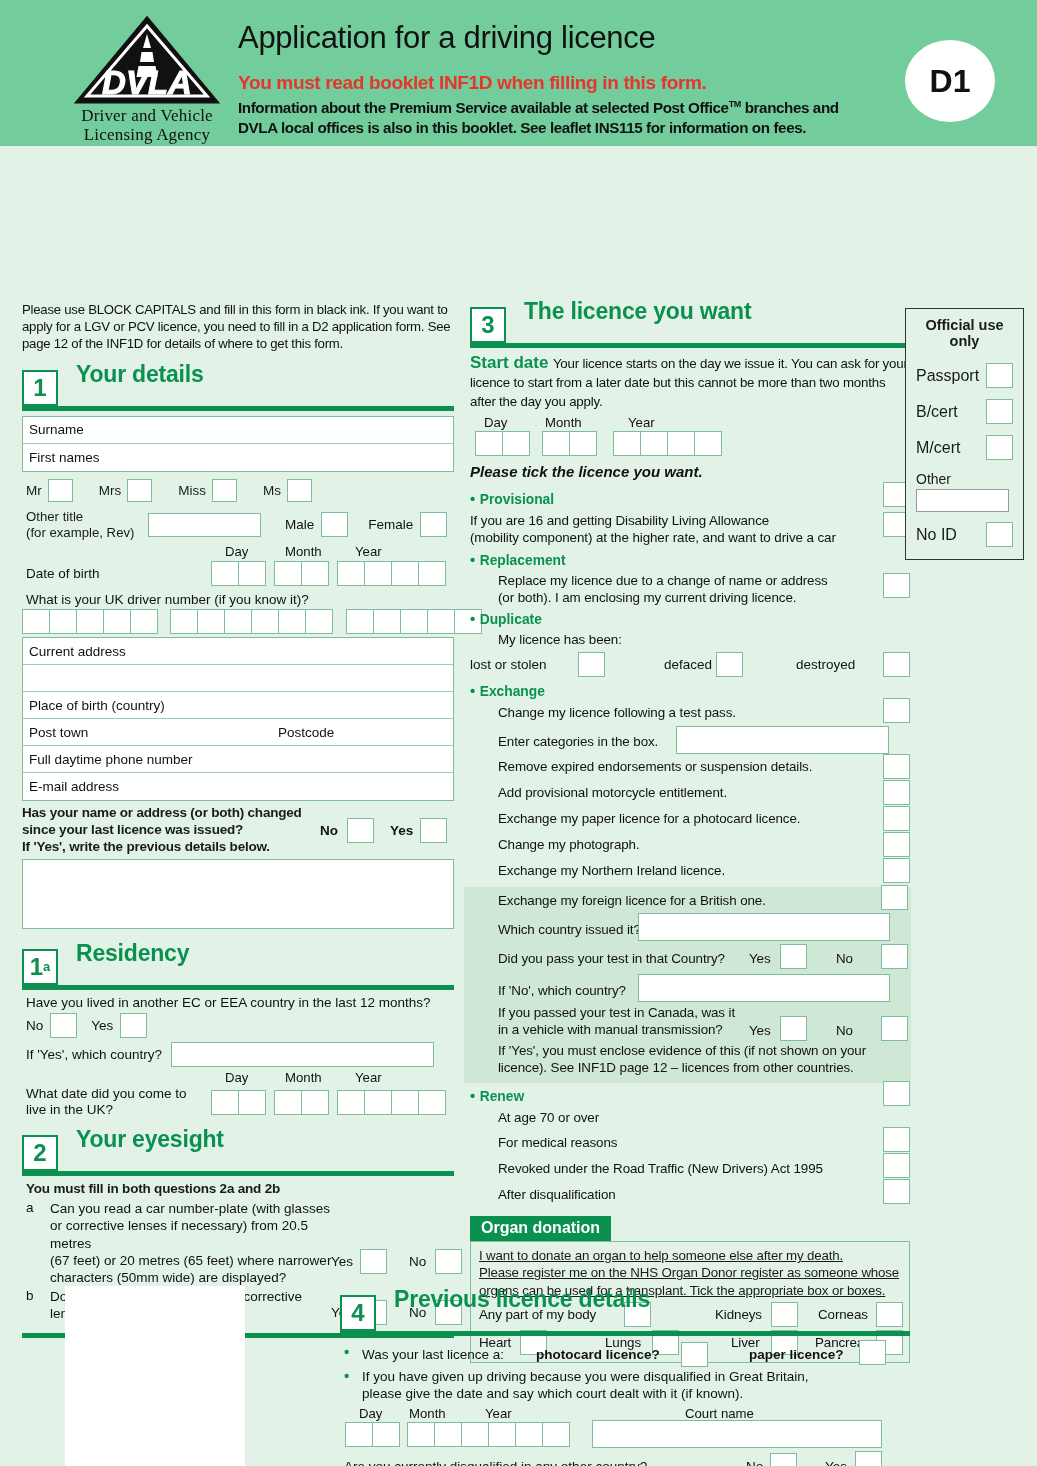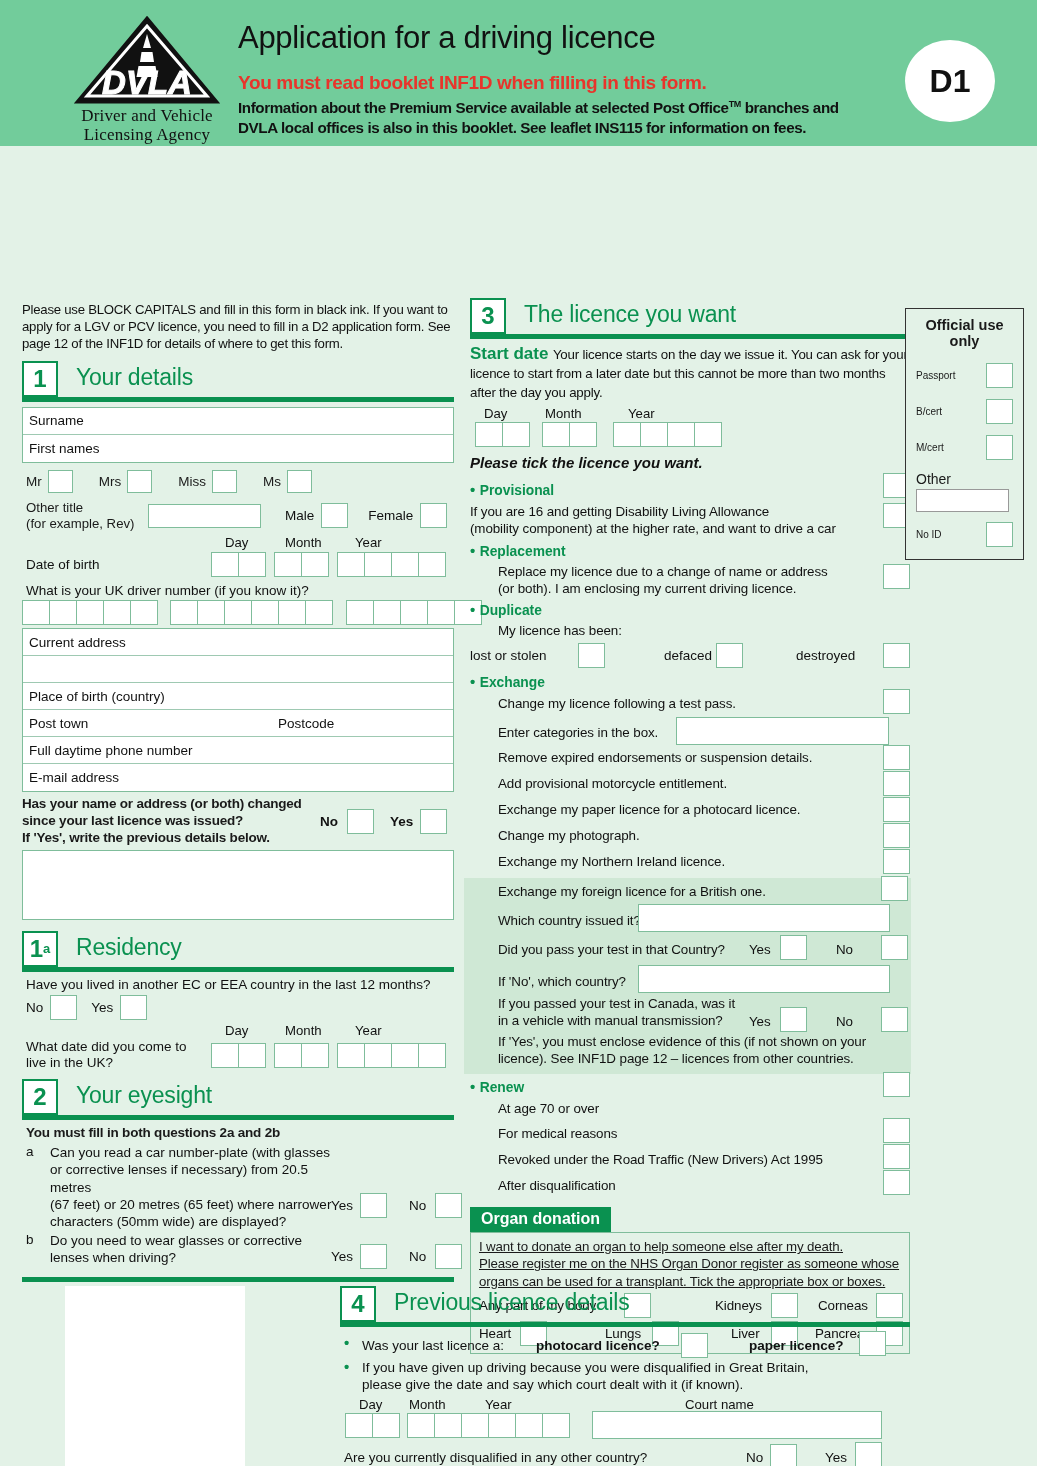--- a/index.html
+++ b/index.html
@@ -50,22 +50,22 @@
   
   .sec { margin-bottom:2px; }
   .sec-head { display:flex; align-items:flex-end; position:relative; }
   .sec-num {
     border:2px solid #0a9150; background:#fff; width:36px; height:36px;
     display:flex; align-items:center; justify-content:center;
     font-size:24px; font-weight:bold; color:#0a9150; line-height:1;
   }
   .sec-num sub { font-size:13px; vertical-align:baseline; }
   .sec-title {
-    font-size:23px; font-weight:normal; color:#0a9150; margin-left:18px;
-    padding-bottom:6px; letter-spacing:-.2px;
+    font-size:23px; font-weight:bold; color:#0a9150; margin-left:18px;
+    padding-bottom:18px; letter-spacing:-.2px;
   }
   .sec-rule { height:5px; background:#0a9150; margin-top:0; }
 
   .intro {
     font-size:13.2px; line-height:1.28; color:#111; margin:4px 0 8px 0; letter-spacing:-.25px;
   }
 
   
   .fbox { border:1px solid #7fbd9b; background:#fff; }
   .frow {
@@ -129,21 +129,21 @@
     display:inline-block; background:#0a9150; color:#fff; font-weight:bold;
     font-size:16px; padding:3px 11px 4px 11px;
   }
   .organ-box { border:1px solid #7fbd9b; padding:5px 8px 7px 8px;text-decoration:underline; }
   .organ-txt { font-size:13.3px; line-height:1.3; letter-spacing:-.15px; }
 
   .official {
     border:1px solid #333; background:#e3f2e7; padding:8px 10px 12px 10px;
   }
   .official h4 { margin:0 0 14px 0; font-size:14.5px; text-align:center; font-weight:bold; }
-  .off-row { display:flex; align-items:center; justify-content:space-between; margin-bottom:11px; font-size:10px; }
+  .off-row { display:flex; align-items:center; justify-content:space-between; margin-bottom:11px; font-size:16px; }
   .off-input { width:93px; height:23px; border:1px solid #999; background:#fff; margin:2px 0 10px 0; }
 
   
   .photo-area { position:absolute; left:16px; top:1140px; width:330px; }
   .photo-box { width:180px; height:226px; background:#fff; margin-left:49px; }
 </style>
 </head>
 <body>
 
 <div class="header">
@@ -278,20 +278,24 @@
     </div>
     <div class="sec-rule"></div>
   </div>
 
   <div class="lbl" style="margin:5px 0 3px 4px;">Have you lived in another EC or EEA country in the last 12 months?</div>
   <div class="inline" style="margin-left:4px;">
     <span class="lbl">No</span>
     <span class="cbx lg" style="margin-left:7px;"></span>
     <span class="lbl" style="margin-left:14px;">Yes</span>
     <span class="cbx lg" style="margin-left:7px;"></span>
+  </div>
+  <div class="inline" style="margin:4px 0 0 4px;">
+    <span class="lbl">If 'Yes', which country?</span>
+    <span style="width:263px; height:25px; border:1px solid #7fbd9b; background:#fff; margin-left:9px;"></span>
   </div>
 
   <div class="dmy-head" style="padding-left:203px; margin-top:3px;">
     <span style="width:60px;">Day</span>
     <span style="width:70px;">Month</span>
     <span>Year</span>
   </div>
   <div class="inline" style="margin-top:1px;">
     <span class="lbl" style="width:195px; padding-left:4px; line-height:1.2;">
       <span>What date did you come to</span><br>

